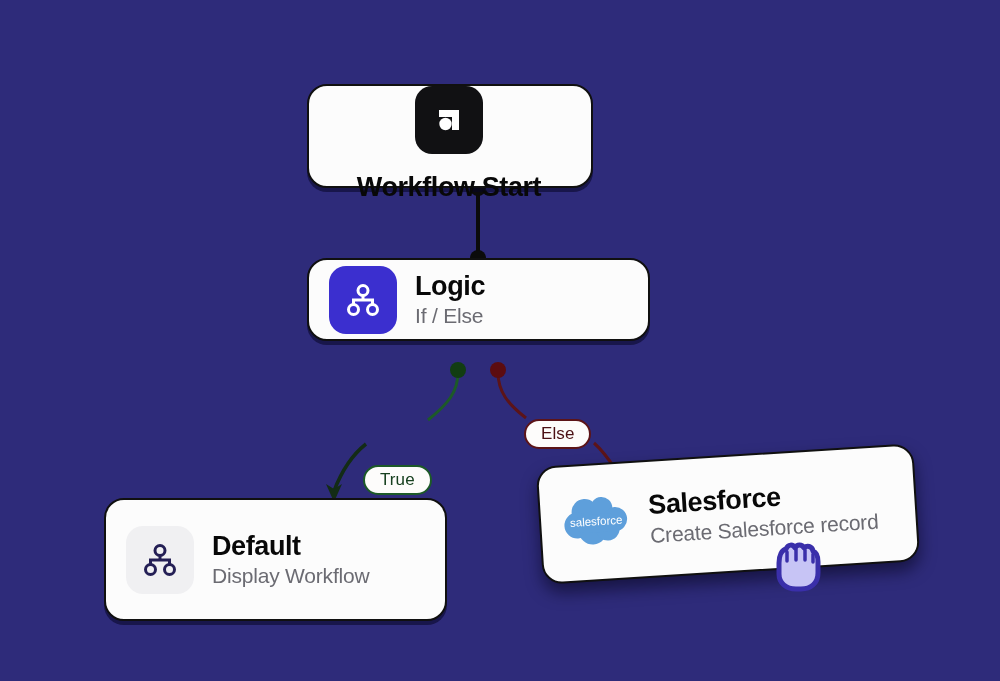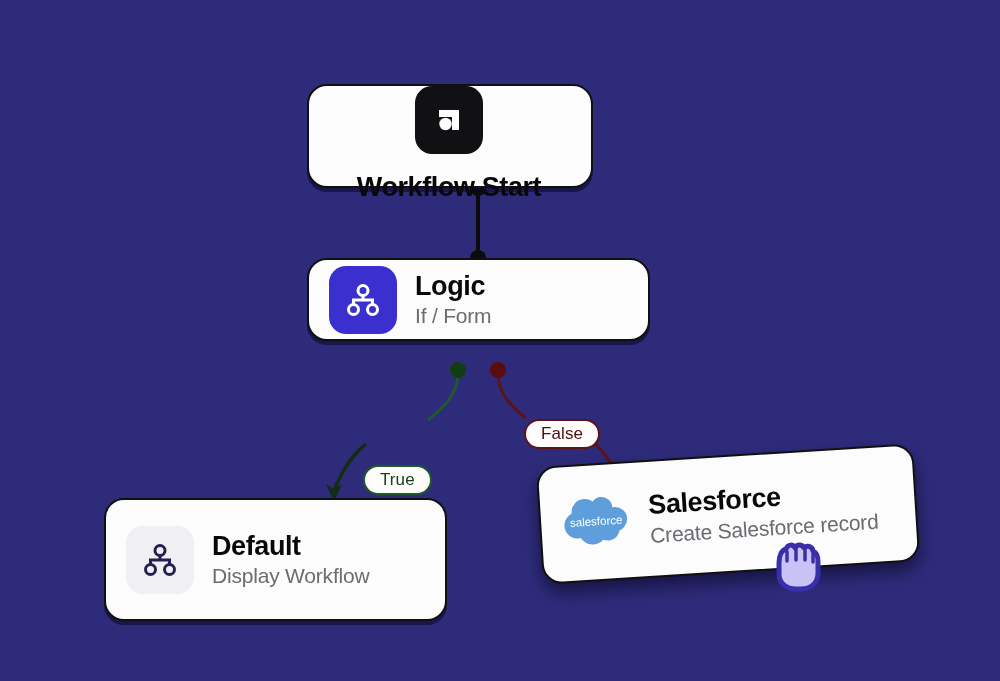--- a/index.html
+++ b/index.html
@@ -173,21 +173,21 @@
 
   <div class="port black" id="port-start-out"></div>
   <div class="port black" id="port-logic-in"></div>
   <div class="port green" id="port-logic-true"></div>
   <div class="port red" id="port-logic-false"></div>
 
   <div class="branch-label" id="label-true">
     <span>True</span>
   </div>
   <div class="branch-label" id="label-false">
-    <span>False</span>
+    <span>Else</span>
   </div>
 
   <div class="node" id="node-start">
     <div class="node-icon dark">
       <svg width="38" height="38" viewBox="0 0 38 38">
         <path d="M9 9 H29 V29 H22 V16 H9 Z" fill="#ffffff"></path>
         <circle cx="15.5" cy="23" r="6.2" fill="#ffffff"></circle>
       </svg>
     </div>
     <div class="node-text">
@@ -201,21 +201,21 @@
         <g fill="none" stroke="#ffffff" stroke-width="3" stroke-linecap="round">
           <circle cx="20" cy="10.5" r="5"></circle>
           <circle cx="10.5" cy="29.5" r="5"></circle>
           <circle cx="29.5" cy="29.5" r="5"></circle>
           <path d="M20 15.5 V20 M10.5 24.5 V20 H29.5 V24.5"></path>
         </g>
       </svg>
     </div>
     <div class="node-text">
       <div class="node-title">Logic</div>
-      <div class="node-sub">If / Form</div>
+      <div class="node-sub">If / Else</div>
     </div>
   </div>
 
   <div class="node" id="node-default">
     <div class="node-icon grey">
       <svg width="40" height="40" viewBox="0 0 40 40">
         <g fill="none" stroke="#241f55" stroke-width="3" stroke-linecap="round">
           <circle cx="20" cy="10.5" r="5"></circle>
           <circle cx="10.5" cy="29.5" r="5"></circle>
           <circle cx="29.5" cy="29.5" r="5"></circle>

